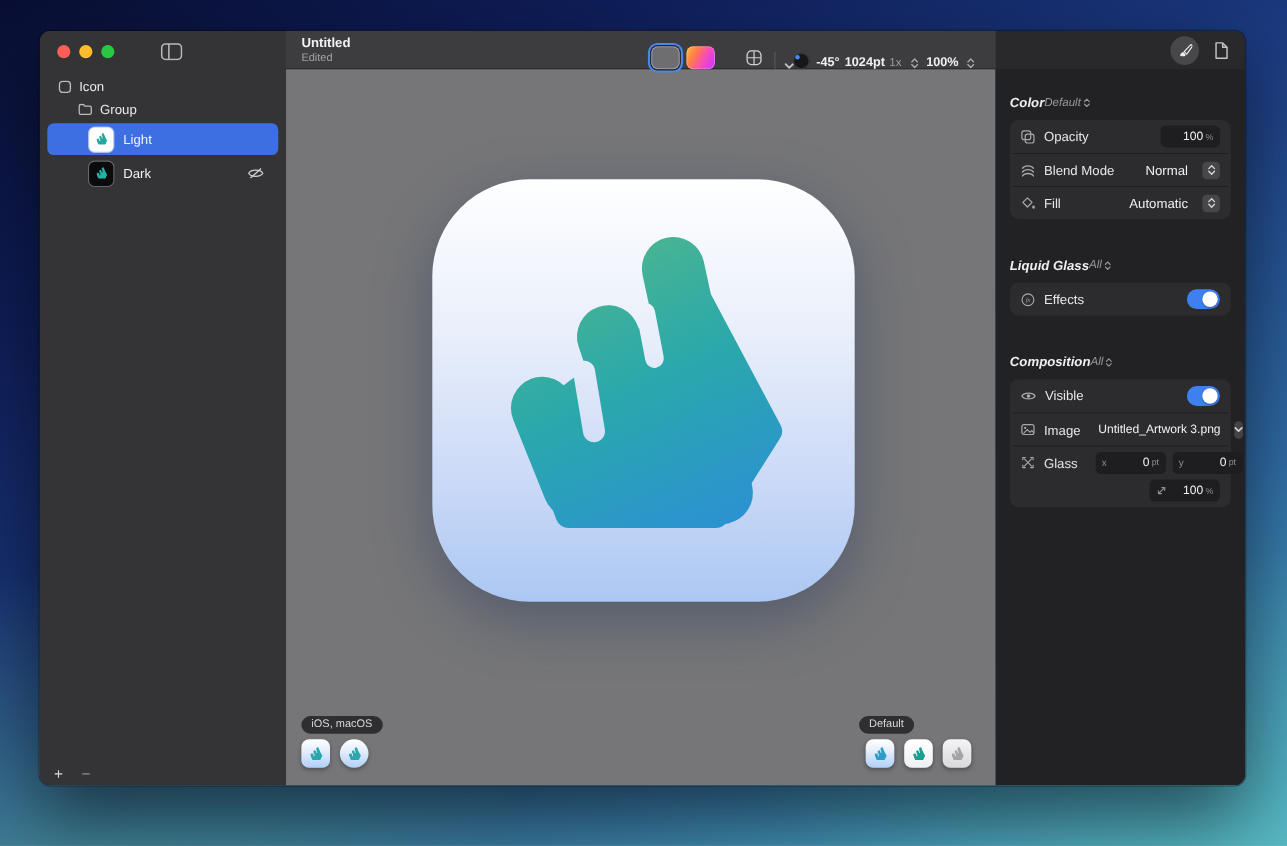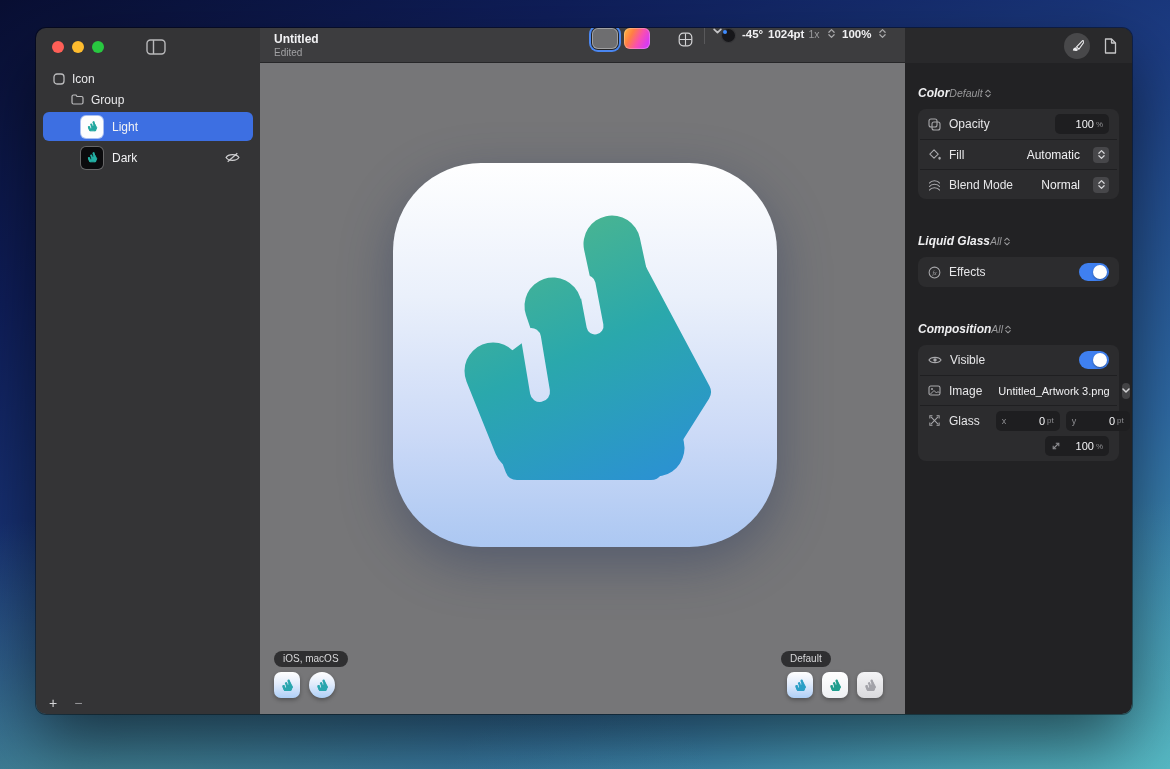--- a/index.html
+++ b/index.html
@@ -32,21 +32,21 @@
   .eye-off { margin-left:auto; margin-right:13px; color:#cfcfd1; }
   .sb-footer { position:absolute; left:13px; bottom:3px; display:flex; gap:17px; font-size:14px; }
   .sb-footer span { color:#d6d6d8; cursor:default; }
   .sb-footer .dim { color:#97979a; }
   
   .center { position:relative; width:645px; flex:none; background:#767678; }
   .titlebar { position:absolute; left:0; top:0; right:0; height:35px; background:#3d3d3f; border-bottom:1px solid rgba(0,0,0,.35); z-index:5; }
   .doc-title { position:absolute; left:14px; top:4px; }
   .doc-title .t { font-size:12px; font-weight:700; color:#f2f2f4; }
   .doc-title .s { font-size:10px; color:#a2a2a4; margin-top:1px; }
-  .ctl { position:absolute; top:0; height:35px; display:flex; align-items:flex-start; }
+  .ctl { position:absolute; top:0; height:35px; display:flex; align-items:flex-end; }
   .swatch { width:26px; height:21px; border-radius:6px; }
   .swatch.solid { background:#6e6e70; box-shadow:inset 0 0 0 1px rgba(255,255,255,.35), 0 0 0 1px #232325, 0 0 0 3px #4a86f0; }
   .swatch.grad { margin-left:6px; background:linear-gradient(118deg,#ffb13d 5%,#ff7e45 30%,#f94fb0 58%,#d93bf0 85%); box-shadow:inset 0 0 0 1px rgba(255,255,255,.25); }
   .gridbtn { width:22px; height:22px; border-radius:6px; display:flex; align-items:center; justify-content:center; color:#d2d2d4; }
   .vdiv { width:1px; height:16px; background:#59595b; }
   .chev { color:#c4c4c6; }
   .dial { width:15px; height:15px; border-radius:50%; background:#17171a; position:relative; box-shadow:inset 0 0 0 1px rgba(255,255,255,.14); }
   .dial i { position:absolute; left:2px; top:2px; width:4px; height:4px; border-radius:50%; background:#3f8cff; }
   .tval { font-size:11.5px; font-weight:700; color:#f0f0f2; }
   .tdim { font-size:10.5px; color:#9b9b9d; font-weight:400; }
@@ -314,42 +314,42 @@
             <rect x="4" y="4" width="8" height="8" rx="2" fill="none" stroke="currentColor" stroke-width="1.1"></rect>
           </svg>
           <span class="lbl">Opacity</span>
           <span class="sp"></span>
           <span class="field" style="width:54px">
             <span class="v">100</span>
             <span class="u">%</span>
           </span>
         </div>
         <div class="crow">
-          <svg class="ric" width="13" height="13" viewBox="0 0 14 13">
-            <path d="M6.5,1.5 L11,6 L6.5,10.5 L2,6 Z" fill="none" stroke="currentColor" stroke-width="1.2" stroke-linejoin="round"></path>
-            <path d="M12.5,9 a1.3,1.6 0 1 1 -0.1,0" fill="currentColor"></path>
-          </svg>
-          <span class="lbl">Fill</span>
-          <span class="sp"></span>
-          <span class="selval">Automatic</span>
+          <svg class="ric" width="13" height="13" viewBox="0 0 13 13">
+            <path d="M1.5,5 C3.5,2 9.5,2 11.5,5" fill="none" stroke="currentColor" stroke-width="1.2" stroke-linecap="round"></path>
+            <path d="M1.5,8.5 C3.5,5.5 9.5,5.5 11.5,8.5" fill="none" stroke="currentColor" stroke-width="1.2" stroke-linecap="round"></path>
+            <path d="M1.5,12 C3.5,9 9.5,9 11.5,12" fill="none" stroke="currentColor" stroke-width="1.2" stroke-linecap="round"></path>
+          </svg>
+          <span class="lbl">Blend Mode</span>
+          <span class="sp"></span>
+          <span class="selval">Normal</span>
           <span class="stepbox">
               <svg width="7" height="11">
                 <use href="#stepper"></use>
               </svg>
             </span>
         </div>
         <div class="crow">
-          <svg class="ric" width="13" height="13" viewBox="0 0 13 13">
-            <path d="M1.5,5 C3.5,2 9.5,2 11.5,5" fill="none" stroke="currentColor" stroke-width="1.2" stroke-linecap="round"></path>
-            <path d="M1.5,8.5 C3.5,5.5 9.5,5.5 11.5,8.5" fill="none" stroke="currentColor" stroke-width="1.2" stroke-linecap="round"></path>
-            <path d="M1.5,12 C3.5,9 9.5,9 11.5,12" fill="none" stroke="currentColor" stroke-width="1.2" stroke-linecap="round"></path>
-          </svg>
-          <span class="lbl">Blend Mode</span>
-          <span class="sp"></span>
-          <span class="selval">Normal</span>
+          <svg class="ric" width="13" height="13" viewBox="0 0 14 13">
+            <path d="M6.5,1.5 L11,6 L6.5,10.5 L2,6 Z" fill="none" stroke="currentColor" stroke-width="1.2" stroke-linejoin="round"></path>
+            <path d="M12.5,9 a1.3,1.6 0 1 1 -0.1,0" fill="currentColor"></path>
+          </svg>
+          <span class="lbl">Fill</span>
+          <span class="sp"></span>
+          <span class="selval">Automatic</span>
           <span class="stepbox">
               <svg width="7" height="11">
                 <use href="#stepper"></use>
               </svg>
             </span>
         </div>
       </div>
 
       <div class="sec-head">
         <span class="sec-title">Liquid Glass</span>

